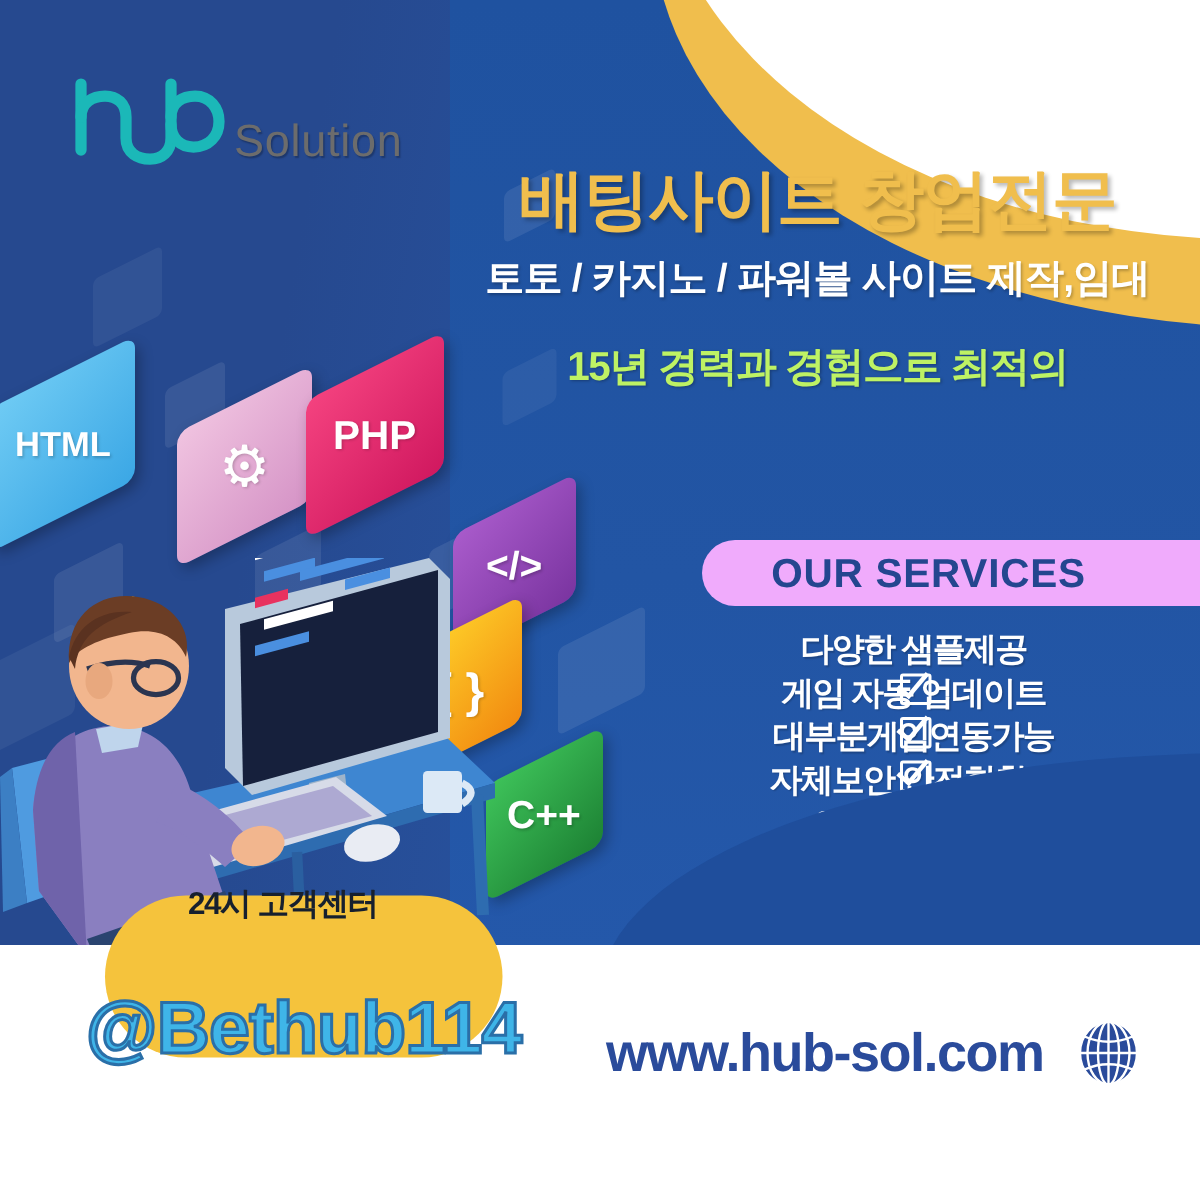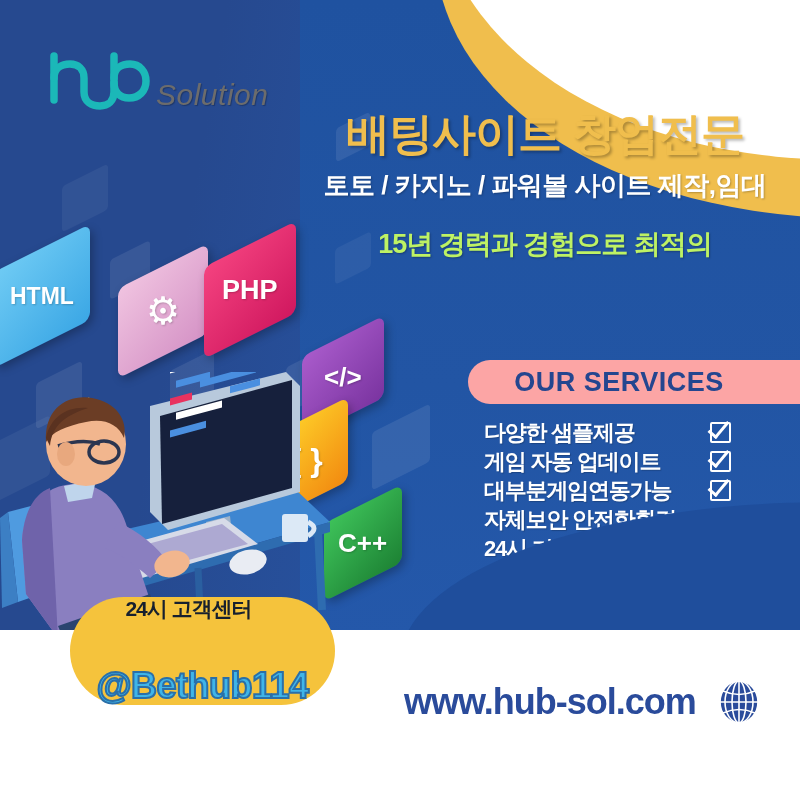--- a/index.html
+++ b/index.html
@@ -33,58 +33,58 @@
     background:#F0BE4D;border-radius:0 0 0 100%;transform:rotate(-6deg);}
 
   
   .bottom-white{position:absolute;left:0;right:0;bottom:0;height:170px;background:#ffffff;}
   .bottom-curve-gold{position:absolute;right:-60px;bottom:128px;width:420px;height:150px;
     background:#F0BE4D;border-radius:100% 0 0 0;}
   .bottom-curve-blue{position:absolute;right:-30px;bottom:138px;width:430px;height:160px;
     background:#1F4E9C;border-radius:100% 0 0 0;}
 
   
-  .logo{position:absolute;left:42px;top:48px;display:flex;align-items:flex-end;font-style:italic;}
+  .logo{position:absolute;left:42px;top:48px;display:flex;align-items:flex-end;}
   .logo-mark{position:relative;width:112px;height:70px;}
   .logo-text{font-size:30px;color:#6C6C6C;letter-spacing:.5px;
              margin-left:2px;margin-bottom:6px;text-shadow:1px 1px 1px rgba(0,0,0,.25);}
 
   
   .headline{position:absolute;left:310px;top:110px;width:470px;text-align:center;}
   .h-main{font-size:44px;font-weight:bold;color:#F0BE4D;letter-spacing:-1px;
           line-height:1.08;text-shadow:2px 2px 3px rgba(0,0,0,.28);white-space:nowrap;}
   .h-sub{margin-top:10px;font-size:26px;font-weight:bold;color:#ffffff;
          letter-spacing:-.5px;text-shadow:1px 1px 2px rgba(0,0,0,.25);white-space:nowrap;}
   .h-desc{margin-top:24px;font-size:27px;font-weight:bold;color:#bef264;
           line-height:1.33;letter-spacing:-1px;text-shadow:1px 1px 2px rgba(0,0,0,.28);}
 
   
   .svc-banner{position:absolute;left:468px;top:360px;right:0;height:44px;
-    background:#fca5a5;border-radius:24px 0 0 24px;
+    background:#f0abfc;border-radius:24px 0 0 24px;
     display:flex;align-items:center;justify-content:center;padding-right:30px;}
   .svc-banner span{font-size:27px;font-weight:bold;color:#24468F;letter-spacing:.5px;}
 
   .svc-list{position:absolute;left:484px;top:418px;width:250px;}
-  .svc-row{display:flex;align-items:center;justify-content:space-between;height:29px;}
+  .svc-row{display:flex;align-items:center;justify-content:space-between;height:29px;flex-direction:column;}
   .svc-label{font-size:22px;font-weight:bold;color:#ffffff;letter-spacing:-1.2px;
              white-space:nowrap;text-shadow:1px 1px 1px rgba(0,0,0,.2);}
   .chk{position:relative;width:24px;height:24px;flex:0 0 24px;margin-left:6px;}
   .chk .box{position:absolute;left:0;top:1px;width:21px;height:21px;
             border:2.4px solid #fff;border-radius:2px;}
   .chk .tick{position:absolute;left:3px;top:-4px;width:11px;height:21px;
              border-right:3.4px solid #fff;border-bottom:3.4px solid #fff;
              transform:rotate(40deg);}
 
   
   .pill{position:absolute;left:70px;bottom:95px;width:265px;height:108px;
     background:#F5C33C;border-radius:54px;
     display:flex;flex-direction:column;align-items:center;justify-content:center;gap:44px;}
   .pill-top{font-size:21px;font-weight:bold;color:#17202E;letter-spacing:-1px;
             margin-left:-28px;margin-bottom:-2px;}
-  .pill-id{font-size:36px;font-weight:bold;color:#3FB5E8;letter-spacing:-.5px;
+  .pill-id{font-size:49px;font-weight:bold;color:#3FB5E8;letter-spacing:-.5px;
            -webkit-text-stroke:2px #2a6fa8;}
 
   
   .website{position:absolute;left:404px;bottom:75px;display:flex;align-items:center;gap:22px;}
   .website-url{font-size:36px;color:#2A4B9B;letter-spacing:-1px;font-weight:700;}
   .globe{width:42px;height:46px;}
 
   
   .cube{position:absolute;}
   .cube .face{position:relative;width:100%;height:100%;border-radius:8px;

